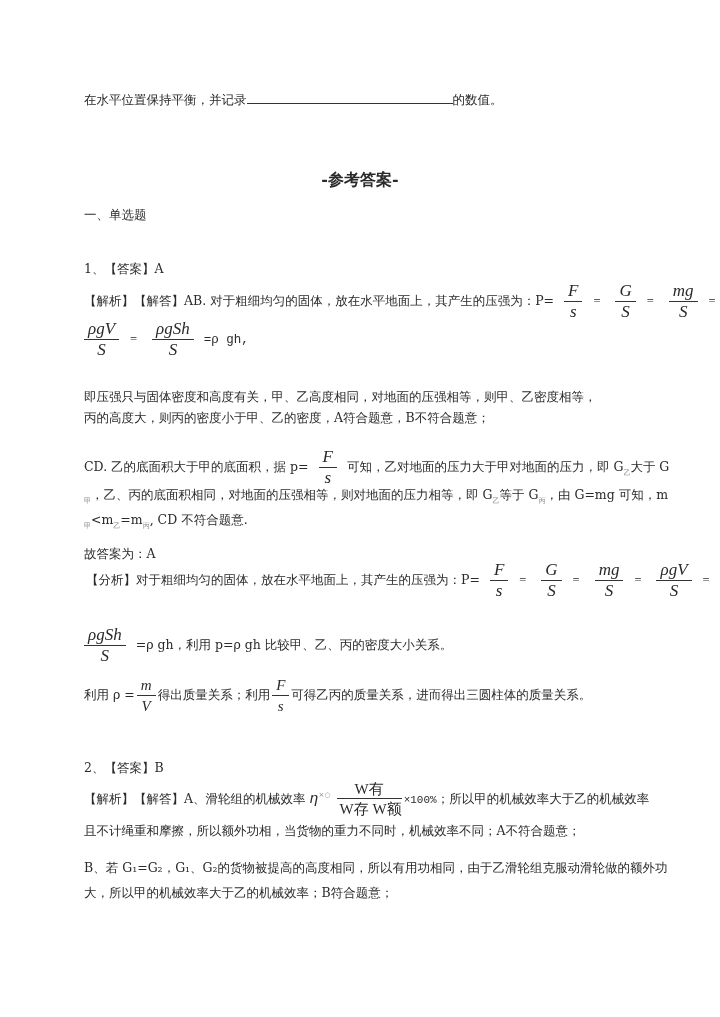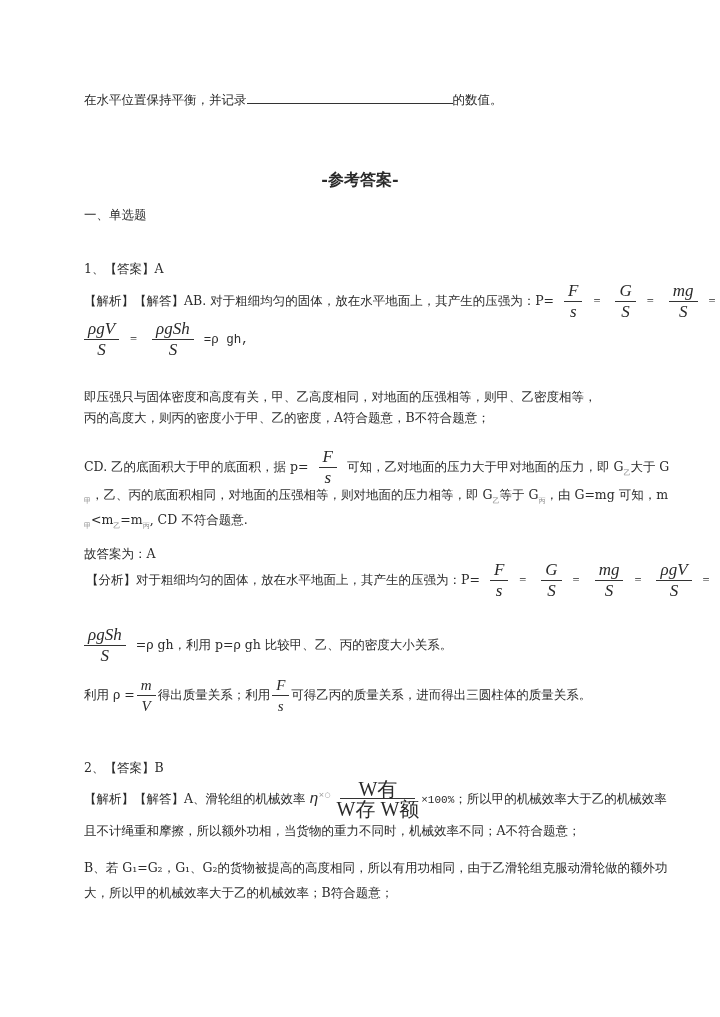--- a/index.html
+++ b/index.html
@@ -8,21 +8,21 @@
     font-family: "DejaVu Serif", "Liberation Serif", serif;
     color: #2a2a2a; font-size: 12.5px;
   }
   .line { position: absolute; left: 84px; white-space: nowrap; line-height: 18px; }
   .blank { display: inline-block; width: 206px; border-bottom: 1px solid #333; height: 12px; vertical-align: baseline; }
   .title { position: absolute; left: 0; width: 720px; text-align: center; font-weight: bold; font-size: 16px; }
   .frac { display: inline-flex; flex-direction: column; align-items: center; vertical-align: middle; margin: 0 6px; font-family: "Liberation Serif", serif; font-style: italic; font-size: 17px; }
   .frac .num { padding: 0 4px 1px; border-bottom: 1px solid #333; line-height: 18px; }
   .frac .den { padding-top: 1px; line-height: 18px; }
   .frac.sm { font-size: 15px; }
-  .frac.up { font-style: normal; font-size: 20px; }
+  .frac.up { font-style: normal; font-size: 15px; align-items: flex-end; }
   .eq { margin: 0 5px; font-family: "Liberation Serif", serif; }
   .sub { font-size: 7px; color: #888; vertical-align: sub; }
   .rm { font-family: Liberation Mono, monospace; }
 </style>
 </head>
 <body>
 
 <div class="line" style="top:91px;text-align:center;">
   <span>在水平位置保持平衡，并记录</span><span class="blank"></span><span>的数值。</span>
 </div>

